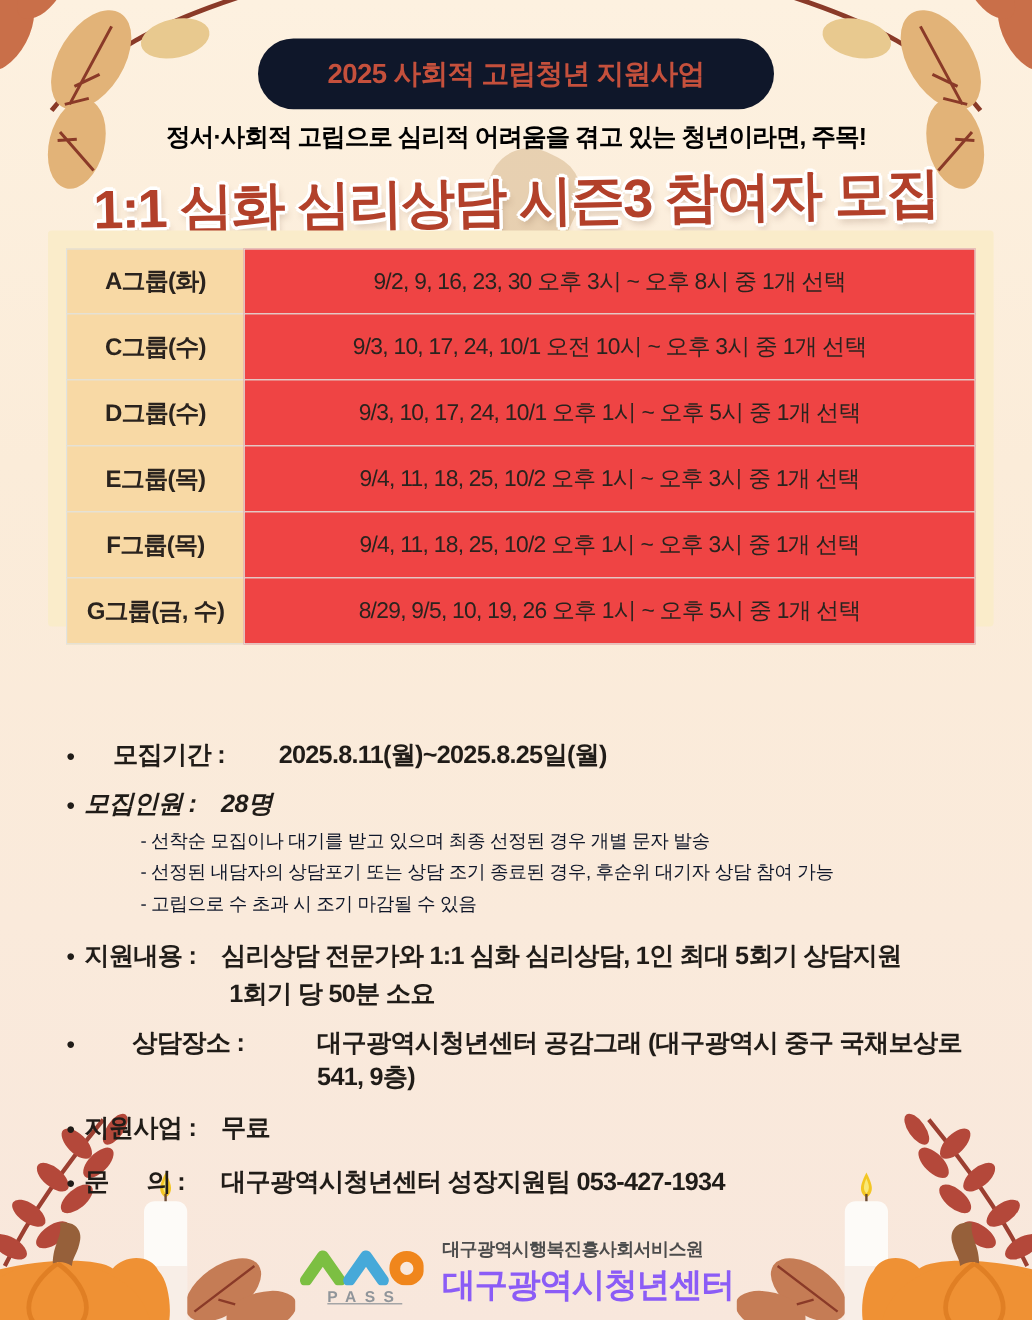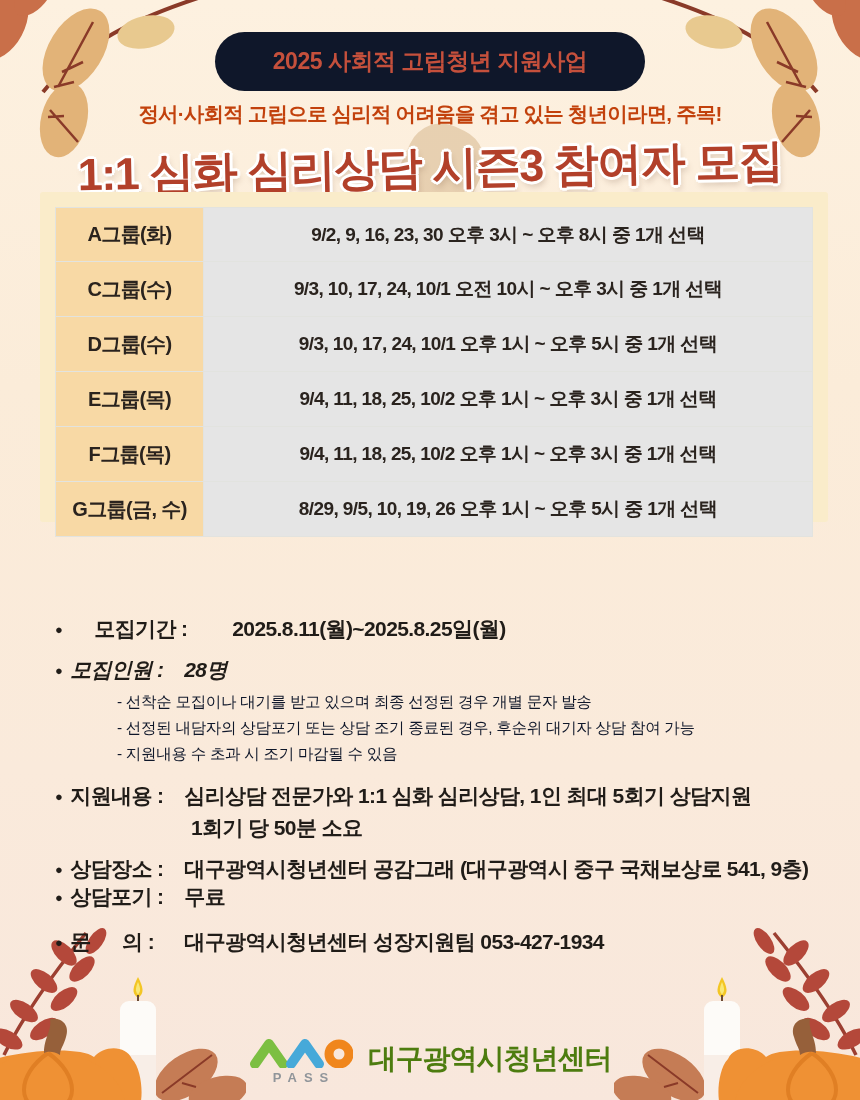--- a/index.html
+++ b/index.html
@@ -19,63 +19,63 @@
     background:rgba(198,158,106,.38);border-radius:34px;
     transform:rotate(25deg);z-index:1;
   }
   
   .header{position:absolute;top:0;left:0;width:100%;z-index:2;text-align:center;}
   .badge{
     display:inline-block;margin-top:32px;padding:14px 58px;
     background:#0f172a;border-radius:34px;
     font-size:23px;font-weight:700;color:#c5503c;letter-spacing:-0.5px;
   }
-  .subtitle{margin-top:9px;font-size:20.5px;font-weight:600;color:#c2410c;letter-spacing:-0.8px;}
+  .subtitle{margin-top:9px;font-size:20.5px;font-weight:600;color:#000000;letter-spacing:-0.8px;}
   .subtitle b{font-weight:800;}
   .main-title{
     margin-top:10px;font-size:45px;font-weight:800;color:#b2402a;letter-spacing:-1.5px;
     transform:rotate(-1.2deg);
     text-shadow:-2px -2px 0 #fff,2px -2px 0 #fff,-2px 2px 0 #fff,2px 2px 0 #fff,
                 0 -3px 0 #fff,0 3px 0 #fff,-3px 0 0 #fff,3px 0 0 #fff,
                 2px 5px 6px rgba(90,50,30,.25);
   }
   
   .panel{
     position:absolute;left:40px;top:192px;width:788px;height:330px;
     background:#faecca;border-radius:3px;z-index:2;box-sizing:border-box;padding:15px;
   }
   .srow{display:grid;grid-template-columns:148px 1fr;height:55px;}
   .gcell,.scell{
     border:1px solid #e2e3df;display:flex;align-items:center;justify-content:center;
     letter-spacing:-0.6px;color:#2a231e;box-sizing:border-box;margin-top:-1px;
   }
   .srow:first-child .gcell,.srow:first-child .scell{margin-top:0;}
   .gcell{background:#f8d9a5;font-size:20px;font-weight:700;margin-right:-1px;}
-  .scell{background:#e5e5e5;font-size:19px;font-weight:700;}
+  .scell{background:#ef4444;font-size:19px;font-weight:400;}
   
   .details{position:absolute;left:55px;top:615px;width:770px;z-index:2;color:#201c18;}
   .detail-line{display:flex;align-items:baseline;font-size:21px;font-weight:700;letter-spacing:-0.6px;}
   .detail-line::before{content:"●";font-size:13px;margin-right:8px;position:relative;top:-2px;}
   .d-label{display:inline-block;width:114px;white-space:pre;flex:none;}
   .d-value{white-space:pre-wrap;}
-  .mb12{margin-bottom:13px;gap:24px;} .mb8{margin-bottom:5px;font-style:italic;} .mb14{} .mb16{margin-bottom:17px;}
+  .mb12{margin-bottom:13px;gap:24px;} .mb8{margin-bottom:5px;font-style:italic;} .mb14{margin-bottom:15px;gap:40px;} .mb16{margin-bottom:17px;}
   .strong-val{font-weight:800;}
   .notes{padding-left:62px;margin:4px 0 15px 0;}
   .note{font-size:15.5px;font-weight:500;color:#0f172a;line-height:26px;letter-spacing:-0.3px;}
   .cont-line{padding-left:136px;font-size:21px;font-weight:700;letter-spacing:-0.6px;margin-top:4px;}
   
   .footer{
     position:absolute;left:0;top:1032px;width:100%;z-index:2;
     display:flex;align-items:center;justify-content:center;gap:16px;
   }
   .logo-block{display:flex;flex-direction:column;align-items:center;}
-  .pass-word{font-size:13px;font-weight:600;color:#90959a;letter-spacing:7px;margin-top:2px;padding-left:7px;}
+  .pass-word{font-size:13px;font-weight:600;color:#90959a;letter-spacing:7px;margin-top:2px;padding-left:7px;text-decoration:underline;}
   .org-block{text-align:left;}
   .org-small{font-size:15px;font-weight:700;color:#4c4c4c;letter-spacing:-0.5px;}
-  .org-large{font-size:28px;font-weight:800;color:#4d7c0f;letter-spacing:-1px;margin-top:1px;}
+  .org-large{font-size:28px;font-weight:800;color:#8b5cf6;letter-spacing:-1px;margin-top:1px;}
 </style>
 </head>
 <body>
 
 <svg class="deco tl" width="215" height="170" viewBox="0 0 215 170">
   <path d="M210 6 C150 26, 95 50, 55 100" stroke="#8a3a28" stroke-width="4" fill="none"></path>
   <ellipse cx="16" cy="34" rx="20" ry="36" fill="#c96f49" transform="rotate(28 16 34)"></ellipse>
   <ellipse cx="46" cy="2" rx="14" ry="26" fill="#c96f49" transform="rotate(40 46 2)"></ellipse>
   <ellipse cx="88" cy="58" rx="27" ry="46" fill="#e2b378" transform="rotate(32 88 58)"></ellipse>
   <ellipse cx="76" cy="128" rx="23" ry="38" fill="#e2b378" transform="rotate(14 76 128)"></ellipse>
@@ -185,46 +185,47 @@
     <span class="d-label">모집기간 : </span>
     <span class="d-value">2025.8.11(월)~2025.8.25일(월)</span>
   </div>
   <div class="detail-line mb8">
     <span class="d-label">모집인원 : </span>
     <span class="d-value strong-val">28명</span>
   </div>
   <div class="notes">
     <div class="note">- 선착순 모집이나 대기를 받고 있으며 최종 선정된 경우 개별 문자 발송</div>
     <div class="note">- 선정된 내담자의 상담포기 또는 상담 조기 종료된 경우, 후순위 대기자 상담 참여 가능</div>
-    <div class="note">- 지원내용 수 초과 시 조기 마감될 수 있음</div>
+    <div class="note">- 고립으로 수 초과 시 조기 마감될 수 있음</div>
   </div>
   <div class="detail-line">
     <span class="d-label">지원내용 : </span>
     <span class="d-value">심리상담 전문가와 1:1 심화 심리상담, 1인 최대 5회기 상담지원</span>
   </div>
   <div class="cont-line mb12">1회기 당 50분 소요</div>
   <div class="detail-line mb14">
     <span class="d-label">상담장소 : </span>
     <span class="d-value">대구광역시청년센터 공감그래 (대구광역시 중구 국채보상로 541, 9층)</span>
   </div>
   <div class="detail-line mb16">
-    <span class="d-label">상담포기 : </span>
+    <span class="d-label">지원사업 : </span>
     <span class="d-value">무료</span>
   </div>
   <div class="detail-line">
     <span class="d-label">문      의 : </span>
     <span class="d-value">대구광역시청년센터 성장지원팀 053-427-1934</span>
   </div>
 </div>
 
 <div class="footer">
   <div class="logo-block">
     <svg width="104" height="36" viewBox="0 0 104 36">
       <path d="M6 32 L20 12 L34 32" stroke="#7cbf42" stroke-width="10" stroke-linecap="round" stroke-linejoin="round" fill="none"></path>
       <path d="M42 32 L56 12 L70 32" stroke="#46a9d9" stroke-width="10" stroke-linecap="round" stroke-linejoin="round" fill="none"></path>
       <circle cx="90" cy="22" r="10" stroke="#f0861c" stroke-width="9" fill="none"></circle>
     </svg>
     <span class="pass-word">PASS</span>
   </div>
   <div class="org-block">
+    <div class="org-small">대구광역시행복진흥사회서비스원</div>
     <div class="org-large">대구광역시청년센터</div>
   </div>
 </div>
 
 </body></html>

